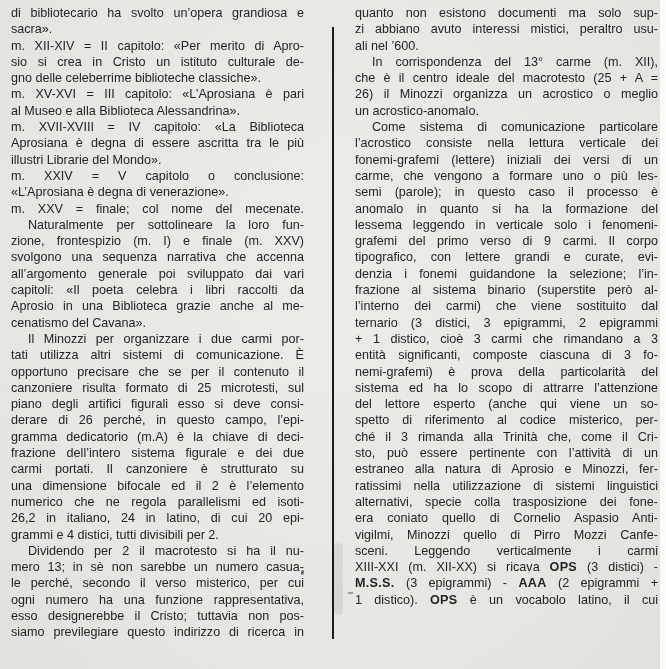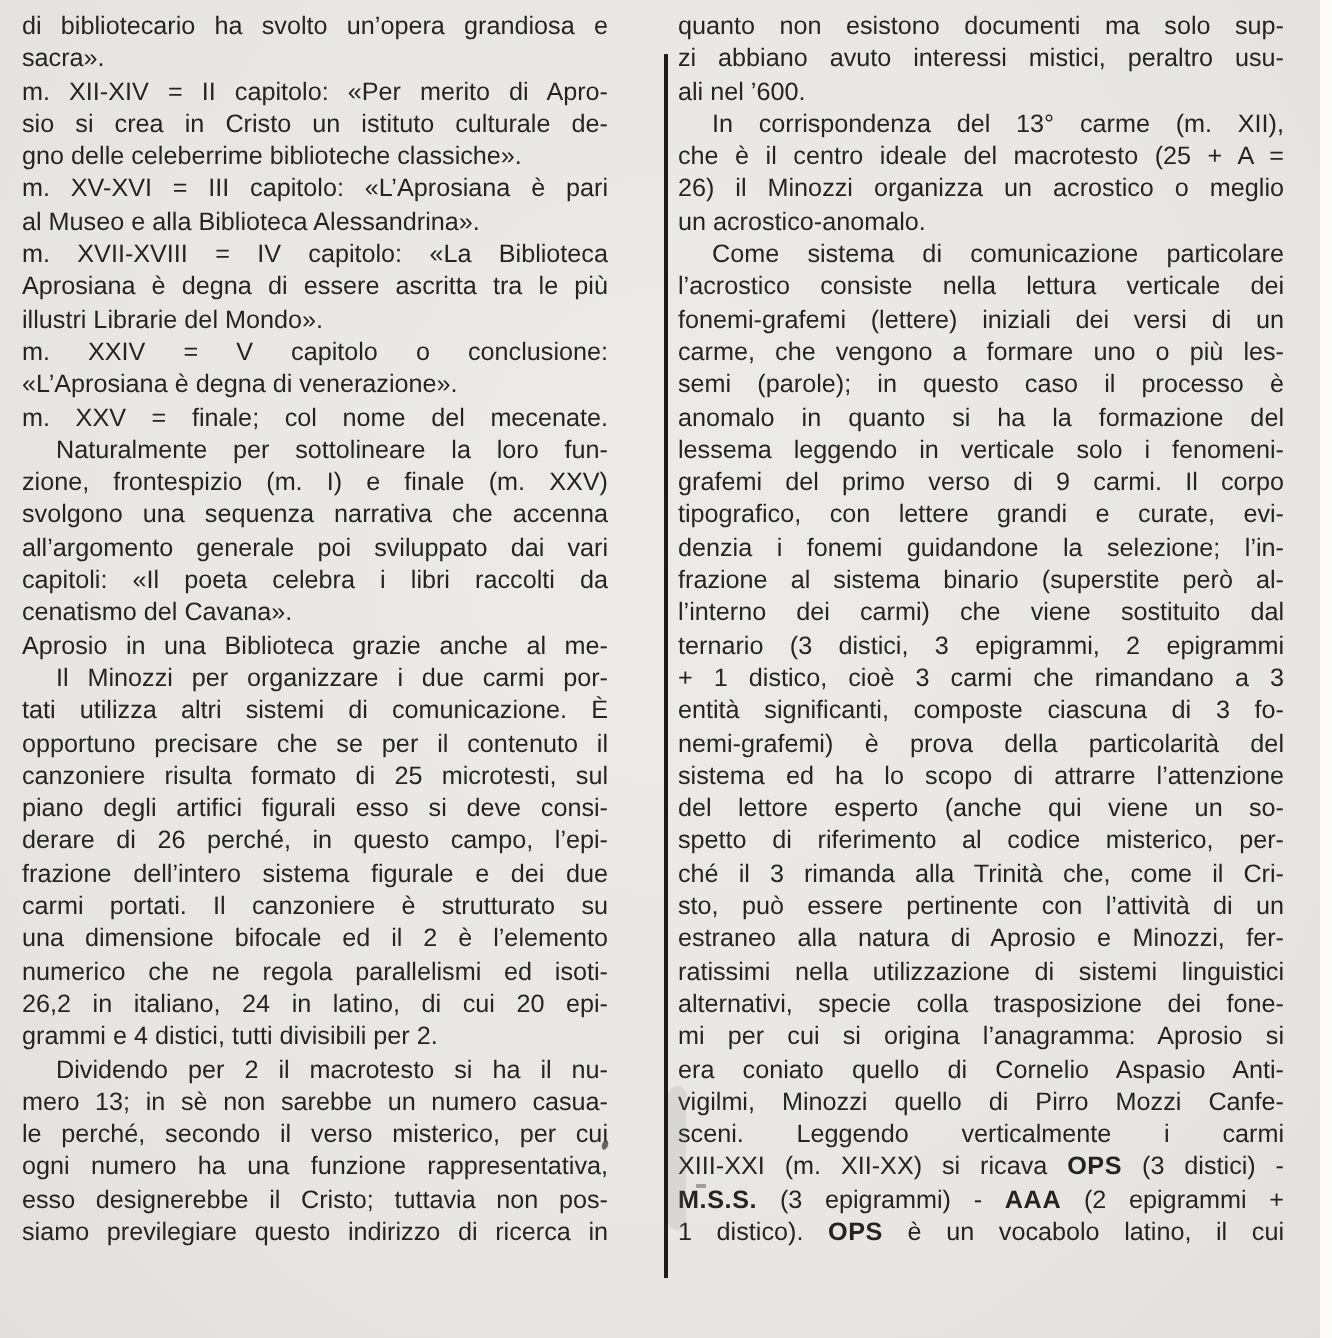--- a/index.html
+++ b/index.html
@@ -10,21 +10,21 @@
     width:666px;height:669px;overflow:hidden;position:relative;
     background:radial-gradient(ellipse at 50% 40%, #ecebe7 0%, var(--bg) 65%, #e2e0dc 100%);
     font-family:"Liberation Sans", sans-serif;
   }
   .page{position:absolute;inset:0;}
   .col{
     position:absolute;top:5px;color:var(--ink);
     font-size:12.6px;line-height:16.3px;
   }
   .col.left{left:11px;width:293px;}
-  .col.right{left:339px;width:303px;}
+  .col.right{left:355px;width:303px;}
   .line{height:16.3px;text-align:left;white-space:normal;}
   .line.j{text-align:justify;text-align-last:justify;}
   .line.ind{padding-left:17px;}
   .line b{font-weight:bold;letter-spacing:.3px;}
   .divider{
     position:absolute;left:332px;top:27px;width:2px;height:612px;
     background:var(--rule);
   }
   .edge{position:absolute;left:660px;top:0;width:6px;height:669px;background:var(--edge);}
   .speck{
@@ -53,28 +53,29 @@
       <div class="line j"><span>Aprosiana è degna di essere ascritta tra le più</span></div>
       <div class="line"><span>illustri Librarie del Mondo».</span></div>
       <div class="line j"><span>m. XXIV = V capitolo o conclusione:</span></div>
       <div class="line"><span>«L’Aprosiana è degna di venerazione».</span></div>
       <div class="line j"><span>m. XXV = finale; col nome del mecenate.</span></div>
       <div class="line j ind"><span>Naturalmente per sottolineare la loro fun-</span></div>
       <div class="line j"><span>zione, frontespizio (m. I) e finale (m. XXV)</span></div>
       <div class="line j"><span>svolgono una sequenza narrativa che accenna</span></div>
       <div class="line j"><span>all’argomento generale poi sviluppato dai vari</span></div>
       <div class="line j"><span>capitoli: «Il poeta celebra i libri raccolti da</span></div>
+      <div class="line j"><span>Aprosio in una Biblioteca grazie anche al me-</span></div>
       <div class="line"><span>cenatismo del Cavana».</span></div>
-      <div class="line j"><span>Aprosio in una Biblioteca grazie anche al me-</span></div>
       <div class="line j ind"><span>Il Minozzi per organizzare i due carmi por-</span></div>
       <div class="line j"><span>tati utilizza altri sistemi di comunicazione. È</span></div>
       <div class="line j"><span>opportuno precisare che se per il contenuto il</span></div>
       <div class="line j"><span>canzoniere risulta formato di 25 microtesti, sul</span></div>
       <div class="line j"><span>piano degli artifici figurali esso si deve consi-</span></div>
       <div class="line j"><span>derare di 26 perché, in questo campo, l’epi-</span></div>
+      <div class="line j"><span>gramma dedicatorio (m.A) è la chiave di deci-</span></div>
       <div class="line j"><span>frazione dell’intero sistema figurale e dei due</span></div>
       <div class="line j"><span>carmi portati. Il canzoniere è strutturato su</span></div>
       <div class="line j"><span>una dimensione bifocale ed il 2 è l’elemento</span></div>
       <div class="line j"><span>numerico che ne regola parallelismi ed isoti-</span></div>
       <div class="line j"><span>26,2 in italiano, 24 in latino, di cui 20 epi-</span></div>
       <div class="line"><span>grammi e 4 distici, tutti divisibili per 2.</span></div>
       <div class="line j ind"><span>Dividendo per 2 il macrotesto si ha il nu-</span></div>
       <div class="line j"><span>mero 13; in sè non sarebbe un numero casua-</span></div>
       <div class="line j"><span>le perché, secondo il verso misterico, per cui</span></div>
       <div class="line j"><span>ogni numero ha una funzione rappresentativa,</span></div>
@@ -107,21 +108,20 @@
       <div class="line j"><span>entità significanti, composte ciascuna di 3 fo-</span></div>
       <div class="line j"><span>nemi-grafemi) è prova della particolarità del</span></div>
       <div class="line j"><span>sistema ed ha lo scopo di attrarre l’attenzione</span></div>
       <div class="line j"><span>del lettore esperto (anche qui viene un so-</span></div>
       <div class="line j"><span>spetto di riferimento al codice misterico, per-</span></div>
       <div class="line j"><span>ché il 3 rimanda alla Trinità che, come il Cri-</span></div>
       <div class="line j"><span>sto, può essere pertinente con l’attività di un</span></div>
       <div class="line j"><span>estraneo alla natura di Aprosio e Minozzi, fer-</span></div>
       <div class="line j"><span>ratissimi nella utilizzazione di sistemi linguistici</span></div>
       <div class="line j"><span>alternativi, specie colla trasposizione dei fone-</span></div>
-      <div class="line j"><span>mi per cui si origina l’anagramma: Aprosio si</span></div>
       <div class="line j"><span>era coniato quello di Cornelio Aspasio Anti-</span></div>
       <div class="line j"><span>vigilmi, Minozzi quello di Pirro Mozzi Canfe-</span></div>
       <div class="line j"><span>sceni. Leggendo verticalmente i carmi</span></div>
       <div class="line j"><span>XIII-XXI (m. XII-XX) si ricava </span><b>OPS</b><span> (3 distici) -</span></div>
       <div class="line j"><b>M.S.S.</b><span> (3 epigrammi) - </span><b>AAA</b><span> (2 epigrammi +</span></div>
       <div class="line j"><span>1 distico). </span><b>OPS</b><span> è un vocabolo latino, il cui</span></div>
     </div>
   <div class="smudge"></div>
   <div class="speck"></div>
   <div class="dash"></div>

